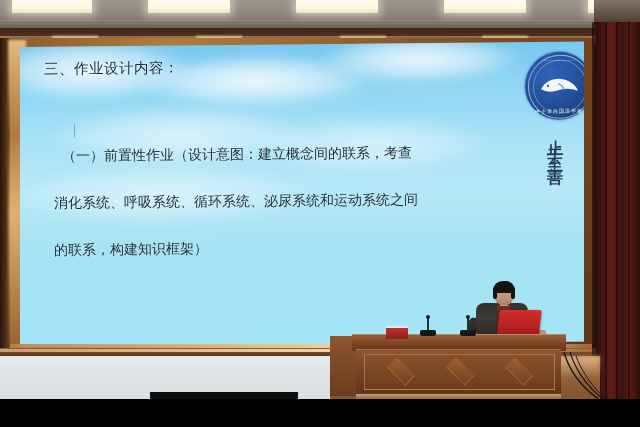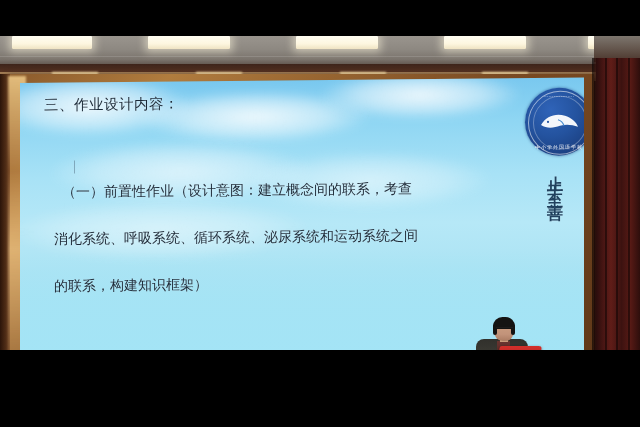--- a/index.html
+++ b/index.html
@@ -1,21 +1,20 @@
 <!DOCTYPE html>
 <html><head>
 <meta charset="utf-8">
 <style>
   html,body{margin:0;padding:0;background:#000;}
   body{font-family:"DejaVu Sans","Liberation Sans",sans-serif;}
 
   #scene{
-    position:relative;width:640px;height:314px;overflow:hidden;
+    position:relative;width:640px;height:399px;overflow:hidden;
     background:#1a0d08;
-    margin-top:36px;
   }
 
   
   .ceiling{
     position:absolute;left:0;top:0;width:640px;height:30px;
     background:linear-gradient(180deg,#9a958e 0%,#8d8881 45%,#7a736c 78%,#5d5149 100%);
   }
   .ceiling-seam{
     position:absolute;left:0;top:20px;width:640px;height:1px;
     background:rgba(255,255,255,0.13);

